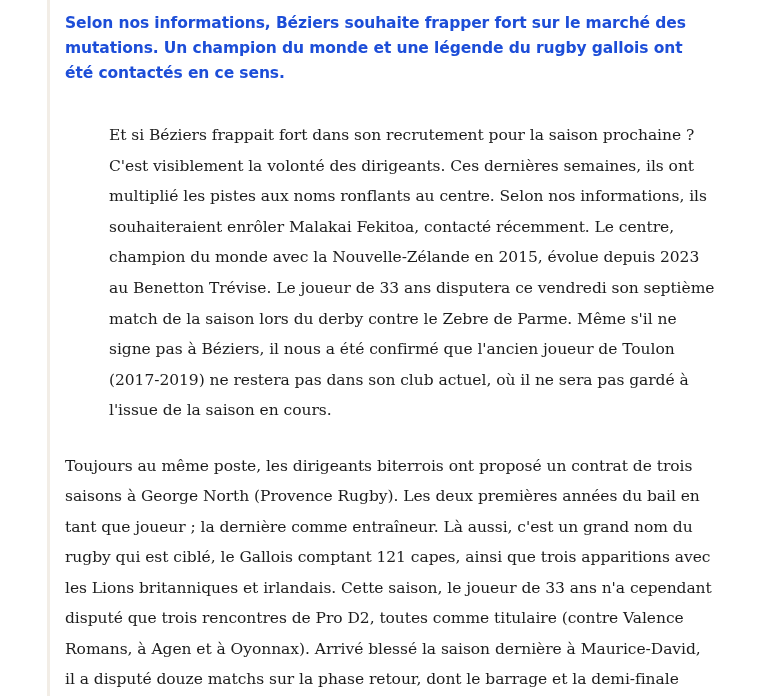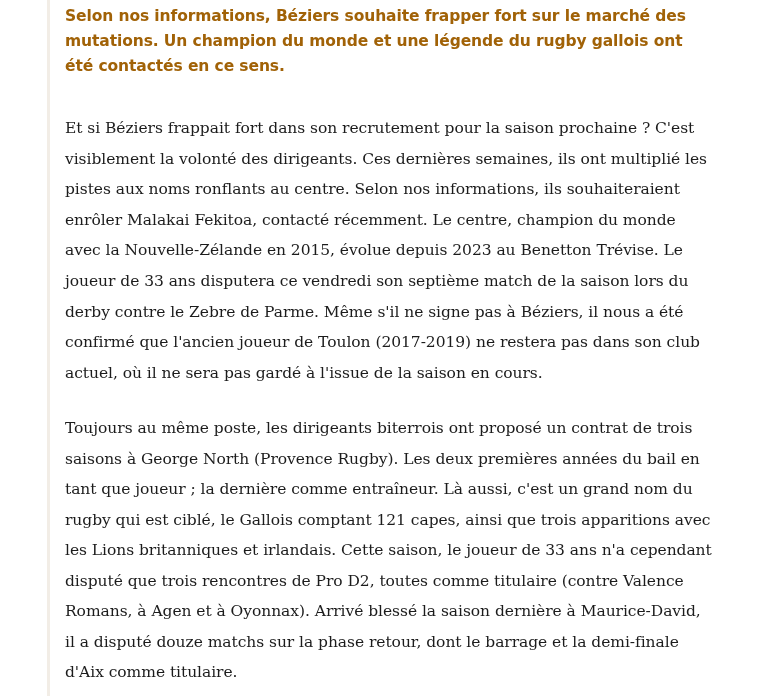--- a/index.html
+++ b/index.html
@@ -33,35 +33,36 @@
     position: absolute;
     left: 65px;
     top: 0;
     width: 650px;
   }
   .lede {
     font-family: "DejaVu Sans", sans-serif;
     font-weight: bold;
     font-size: 15.5px;
     line-height: 1.62;
-    color: #a16207;
+    color: #1d4ed8;
     margin: 0;
-    padding-top: 4px;
+    padding-top: 11px;
     letter-spacing: -0.1px;
   }
   .body-par {
     font-family: "DejaVu Serif", serif;
     font-size: 15.5px;
     line-height: 1.97;
     color: #1c1c1c;
     margin: 0;
     letter-spacing: -0.05px;
   }
   .body-par.first {
     margin-top: 34px;
+    margin-left: 44px;
   }
   .body-par.second {
     margin-top: 25px;
   }
 </style>
 </head>
 <body>
 
 <div class="page">
   <div class="left-rule"></div>

